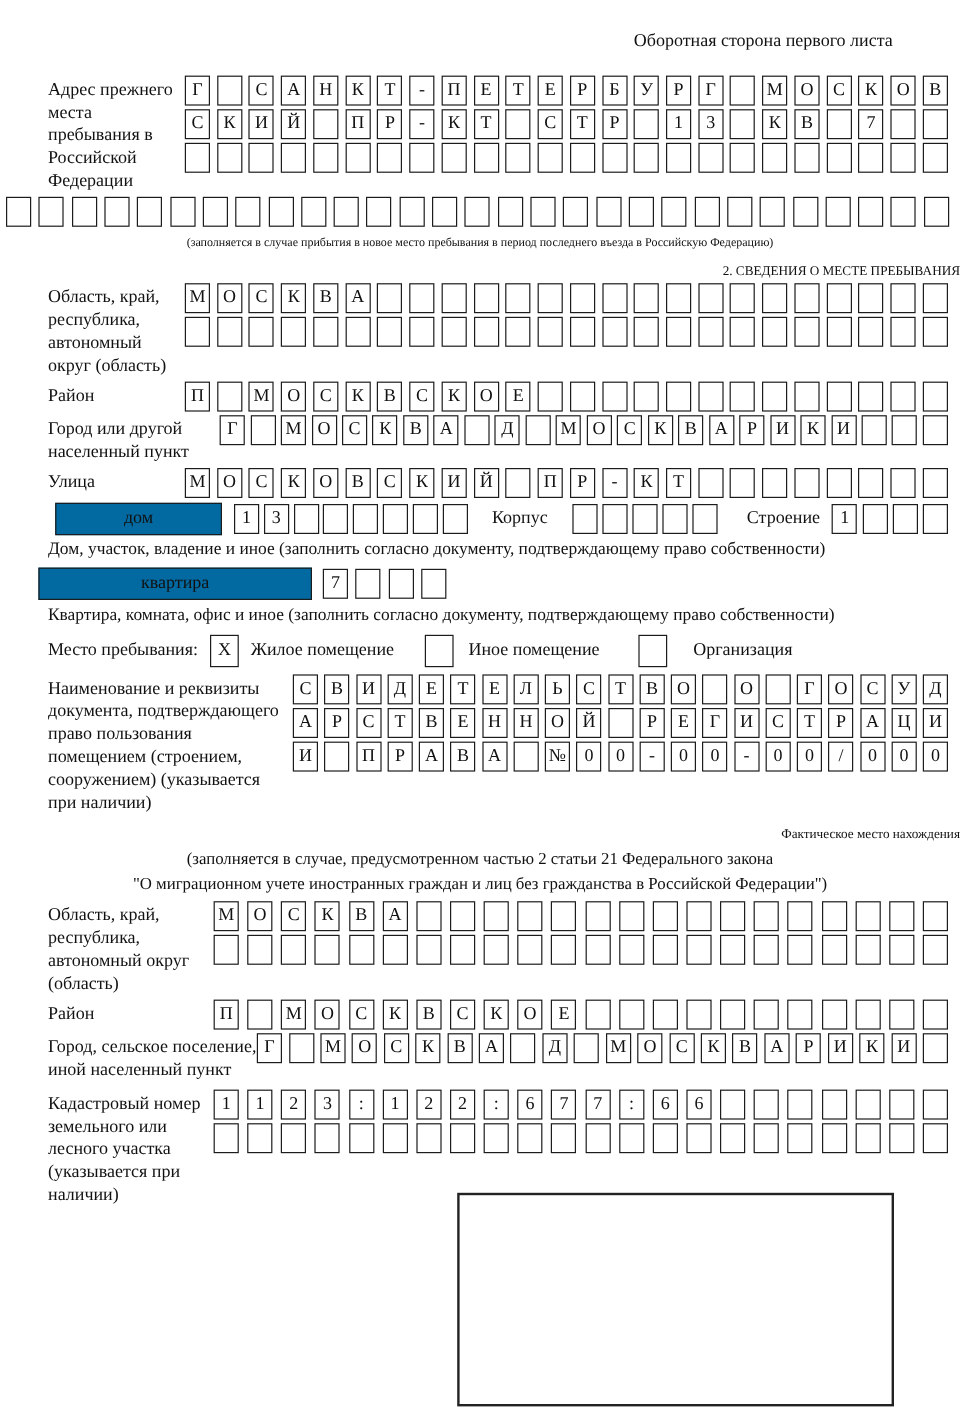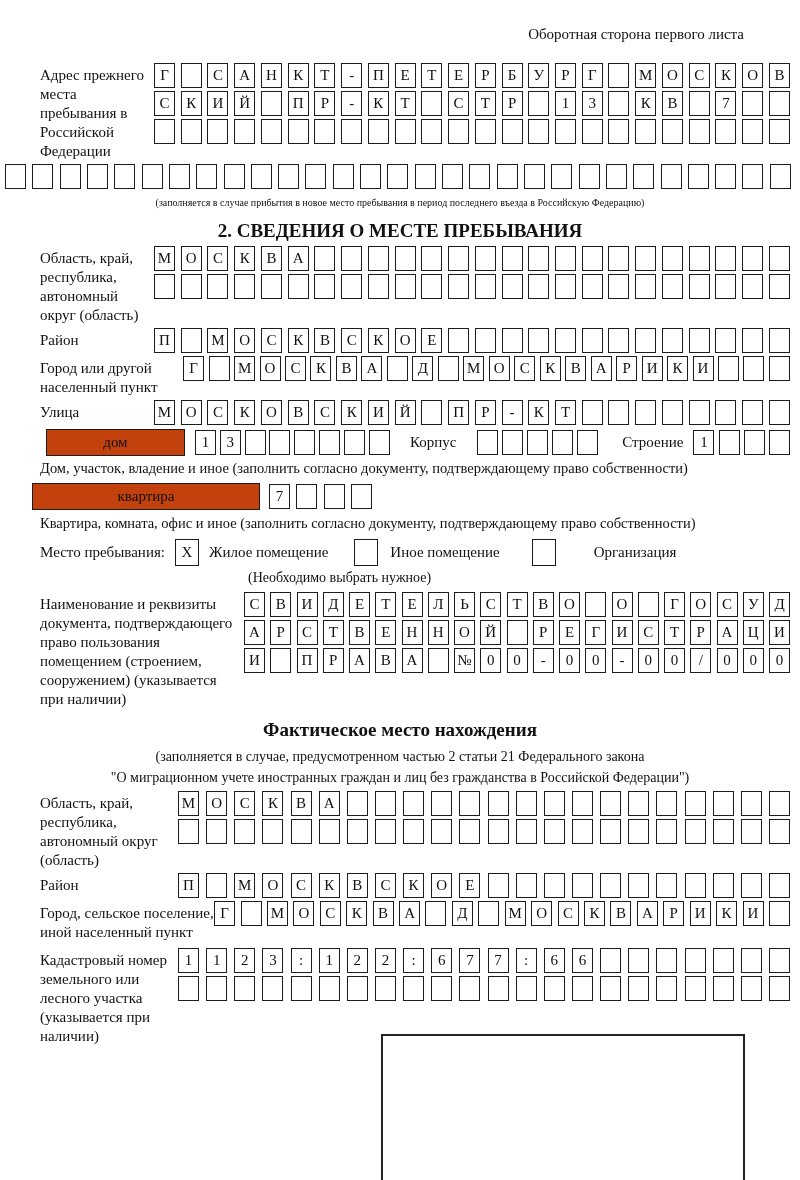--- a/index.html
+++ b/index.html
@@ -22,25 +22,25 @@
   .w5  { width:129px; }
   .w4  { width:103px; }
   .cell {
     width:21px; height:25px; box-sizing:border-box; flex:0 0 21px;
     border:1.8px solid #1c1c1c; display:flex; align-items:center; justify-content:center;
     font-size:15px; background:#fff;
   }
   .full-row { margin:3px 5px 0 5px; }
 
   .note-center { margin-top:5px; text-align:center; font-size:10px; line-height:18px; }
-  .sec-title { margin-top:8px; text-align:center; font-weight:bold; font-size:19px; }
+  .sec-title { margin-top:8px; text-align:right; font-weight:normal; font-size:11px; }
 
   .widebox {
     box-sizing:border-box; height:27px; border:1.8px solid #1c1c1c;
-    display:flex; align-items:center; justify-content:center; font-size:15px; background:#c2410c;
+    display:flex; align-items:center; justify-content:center; font-size:15px; background:#0369a1;
   }
   .dom-row { display:flex; align-items:center; margin:4px 10px 0 46px; }
   .kv-row  { display:flex; align-items:center; margin:6px 10px 0 32px; }
   .inline-lbl { font-size:15px; white-space:nowrap; }
 
   .stay-row { display:flex; align-items:center; margin:7px 10px 0 40px; }
   .checkbox {
     width:24px; height:27px; box-sizing:border-box; border:1.8px solid #1c1c1c;
     display:flex; align-items:center; justify-content:center; font-size:15px; background:#fff;
   }
@@ -367,23 +367,22 @@
   </div>
   <div class="lbl" style="margin:5px 10px 0 40px; font-size:14.5px;">Квартира, комната, офис и иное (заполнить согласно документу, подтверждающему право собственности)</div>
 
   <div class="stay-row">
     <span class="inline-lbl">Место пребывания:</span>
     <span class="checkbox" style="margin-left:10px;">X</span>
     <span class="inline-lbl" style="margin-left:10px;">Жилое помещение</span>
     <span class="checkbox" style="margin-left:26px;"></span>
     <span class="inline-lbl" style="margin-left:12px;">Иное помещение</span>
     <span class="checkbox" style="margin-left:32px;"></span>
-    <span class="inline-lbl" style="margin-left:38px;">Организация</span>
-  </div>
-  <div class="stay-note">(Необходимо выбрать нужное)</div>
+    <span class="inline-lbl" style="margin-left:22px;">Организация</span>
+  </div>
 
   <div class="blk" style="margin-top:6px;">
     <div class="lbl" style="width:210px;">Наименование и реквизиты документа, подтверждающего право пользования помещением (строением, сооружением) (указывается при наличии)</div>
     <div class="rows">
       <div class="cells w21">
           <span class="cell">С</span>
           <span class="cell">В</span>
           <span class="cell">И</span>
           <span class="cell">Д</span>
           <span class="cell">Е</span>

